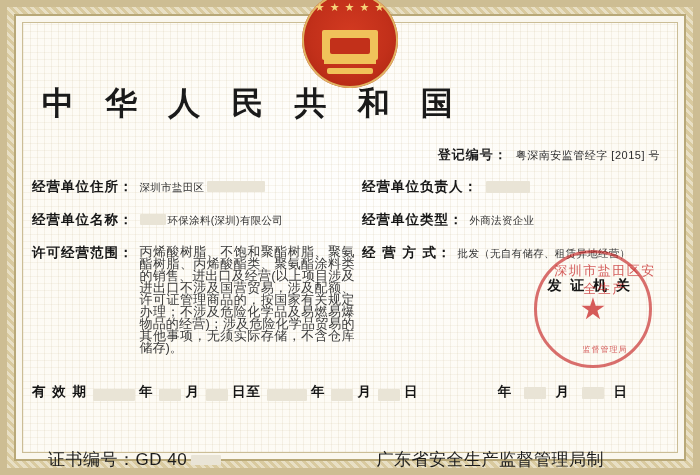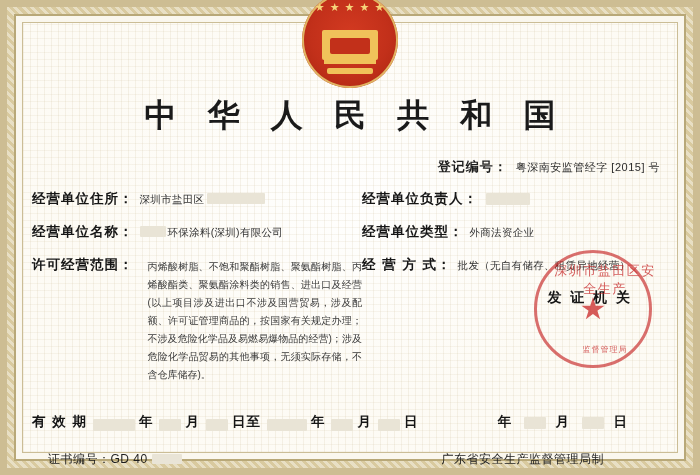--- a/index.html
+++ b/index.html
@@ -108,28 +108,27 @@
     border-radius: 2px;
   }
   .content {
     position: absolute;
     left: 32px;
     top: 80px;
     width: 636px;
     height: 365px;
   }
   .title-cn {
-    text-align: center;
     font-family: "DejaVu Serif", serif;
     font-weight: bold;
     font-size: 32px;
     letter-spacing: 10px;
     color: #1a1a1a;
     margin-left: 10px;
-    margin-top: 14px;
+    margin-top: 2px;
   }
   .title-main {
     text-align: center;
     font-family: "DejaVu Serif", serif;
     font-weight: bold;
     font-size: 37px;
     letter-spacing: 5px;
     color: #111111;
     margin-top: 14px;
     margin-left: 6px;
@@ -182,24 +181,24 @@
   }
   .field-value {
     font-size: 10.5px;
     color: #333;
     margin-left: 6px;
     line-height: 13px;
     letter-spacing: 0.3px;
     padding-top: 3px;
   }
   .scope-value {
-    font-size: 10px;
-    line-height: 18px;
+    font-size: 13px;
+    line-height: 12px;
     color: #3a3a3a;
-    margin-left: 14px;
+    margin-left: 6px;
     width: 215px;
     text-align: justify;
     padding-top: 2px;
   }
   .issuer-row {
     margin-top: 4px;
     display: flex;
     justify-content: flex-end;
     padding-right: 30px;
     align-items: baseline;
@@ -270,21 +269,21 @@
     position: absolute;
     left: 0;
     bottom: 0;
     width: 652px;
     height: 28px;
     display: flex;
     align-items: center;
     justify-content: space-between;
     padding: 0 48px 4px 48px;
     box-sizing: border-box;
-    font-size: 12px;
+    font-size: 17px;
     color: #1c1c1c;
     z-index: 7;
   }
   .footer .left-code { letter-spacing: 0.5px; }
   .footer .right-org { letter-spacing: 0.5px; }
 </style>
 </head>
 <body>
 
 <div class="page">

